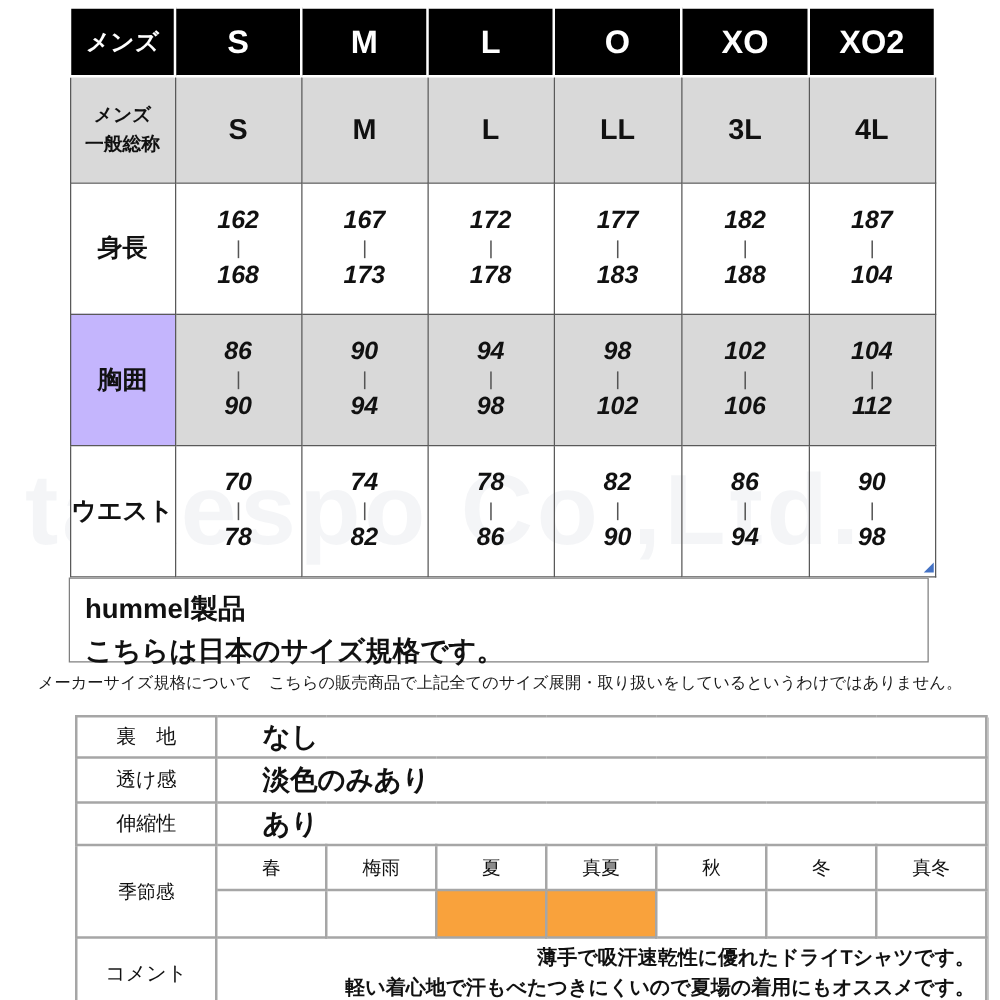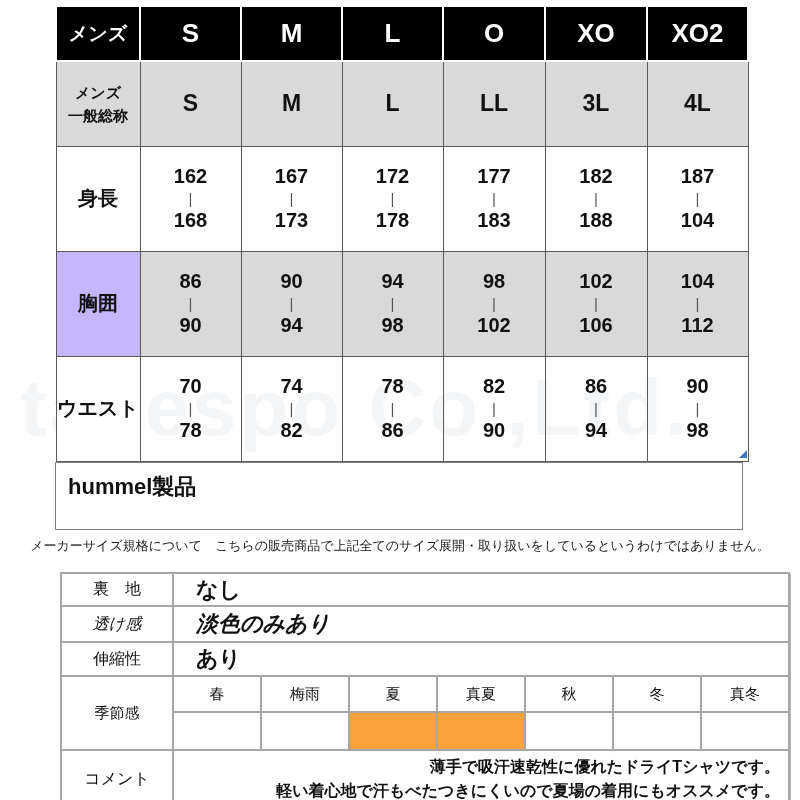--- a/index.html
+++ b/index.html
@@ -18,42 +18,42 @@
   .size-table tr.hdr td { background:#000; color:#fff; border:2px solid #fff; font-weight:bold; }
   .size-table tr.general { height:85px; }
   .size-table tr.vals { height:105px; }
   .size-table .shade td { background:#d9d9d9; }
   .hlbl { font-size:19px; }
   .hsz  { font-size:26px; }
   .glbl { font-size:15px; font-weight:bold; line-height:1.55; }
   .glbl span { display:block; }
   .gsz  { font-size:23px; font-weight:bold; }
   .rlbl { font-size:20px; font-weight:bold; background:#fff; }
-  .range { display:flex; flex-direction:column; align-items:center; justify-content:center; gap:3px; }
+  .range { display:flex; flex-direction:column; align-items:center; justify-content:center; gap:3px;font-style:italic; }
   .range .num { font-size:20px; font-weight:bold; }
   .range .sep { font-size:15px; color:#555; line-height:1; }
 
   .corner-mark { position:absolute; left:739px; top:450px; width:0; height:0;
                  border-left:8px solid transparent; border-bottom:8px solid #4472c4; }
 
   
   .product-note { position:absolute; left:55px; top:462px; width:688px; height:68px;
                   border:1px solid #7f7f7f; background:#fff; padding:7px 12px; }
   .product-note div { font-weight:bold; font-size:22px; line-height:1.55; color:#111; }
 
   .disclaimer { position:absolute; top:537px; left:0; width:800px; text-align:center;
                 font-size:13px; color:#1a1a1a; }
 
   
   .spec-table { position:absolute; left:60px; top:556px; width:728px; table-layout:fixed; background:#fff;margin-top:16px; }
   .spec-table td { border:2px solid #a6a6a6; color:#111; vertical-align:middle; background:#fff; }
   .spec-table { border:2px solid #9c9c9c; box-shadow:1px 2px 0 #b8b8b8; }
   .spec-table .slbl { text-align:center; font-size:16px; }
-  .spec-table .sval { font-size:22px; font-weight:bold; padding-left:22px; text-align:left; }
-  .spec-table tr.r1 { height:33px; } .spec-table tr.r2 { height:36px;font-style:italic; } .spec-table tr.r3 { height:34px; }
+  .spec-table .sval { font-size:22px; font-weight:bold; padding-left:36px; text-align:left; }
+  .spec-table tr.r1 { height:33px; } .spec-table tr.r2 { height:36px; } .spec-table tr.r3 { height:34px; }
   .spec-table tr.season-head { height:36px; }
   .spec-table tr.season-head td { text-align:center; font-size:15px; }
   .spec-table tr.season-fill { height:38px; }
   .spec-table tr.comment { height:56px; }
   .spec-table .cmt { text-align:right; padding:4px 8px; }
   .spec-table .cmt div { font-size:16px; font-weight:bold; line-height:1.5; }
 </style>
 </head>
 <body>
 
@@ -228,20 +228,21 @@
             </div>
           </td>
     </tr>
   </tbody>
     </table>
 
   <div class="corner-mark"></div>
 
   <div class="product-note">
     <div>hummel製品</div>
+    <div>こちらは日本のサイズ規格です。</div>
   </div>
 
   <div class="disclaimer">メーカーサイズ規格について　こちらの販売商品で上記全てのサイズ展開・取り扱いをしているというわけではありません。</div>
 
   <table class="spec-table">
     <colgroup>
       <col style="width:112px">
         <col style="width:88px">
         <col style="width:88px">
         <col style="width:88px">

